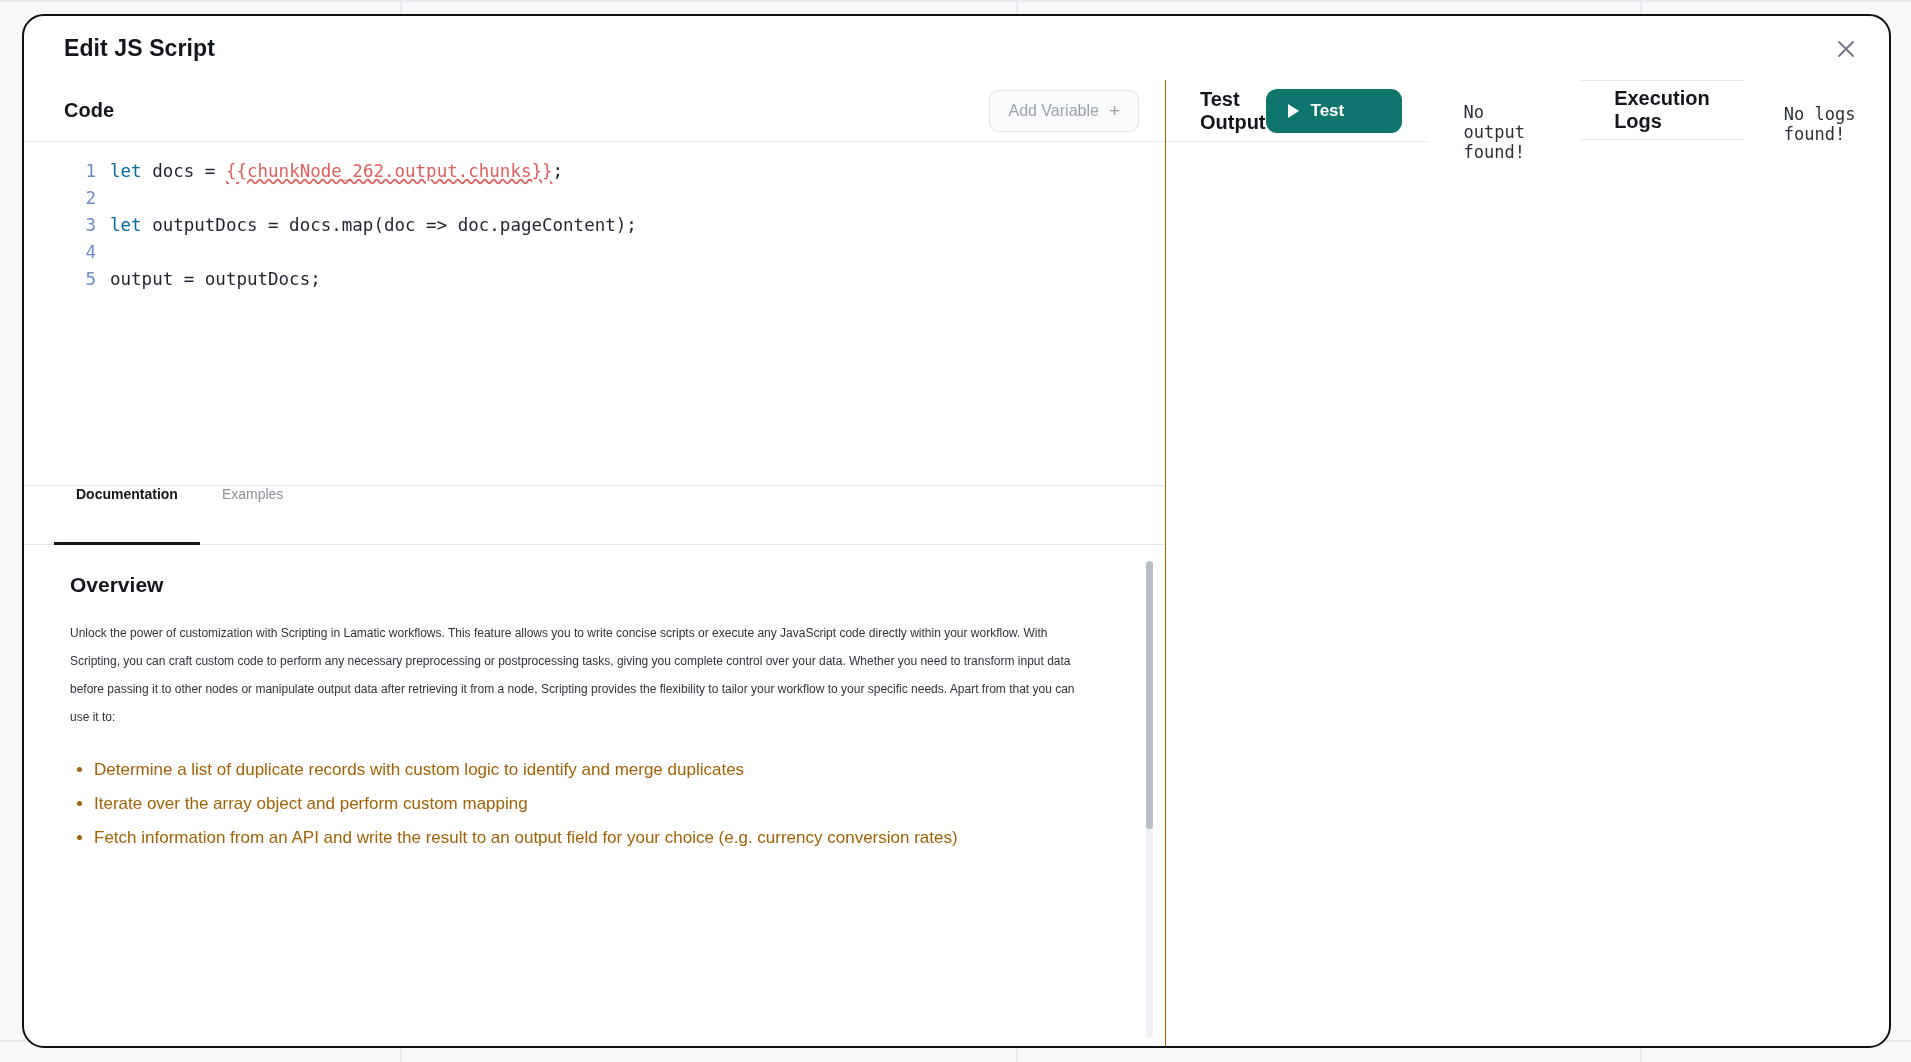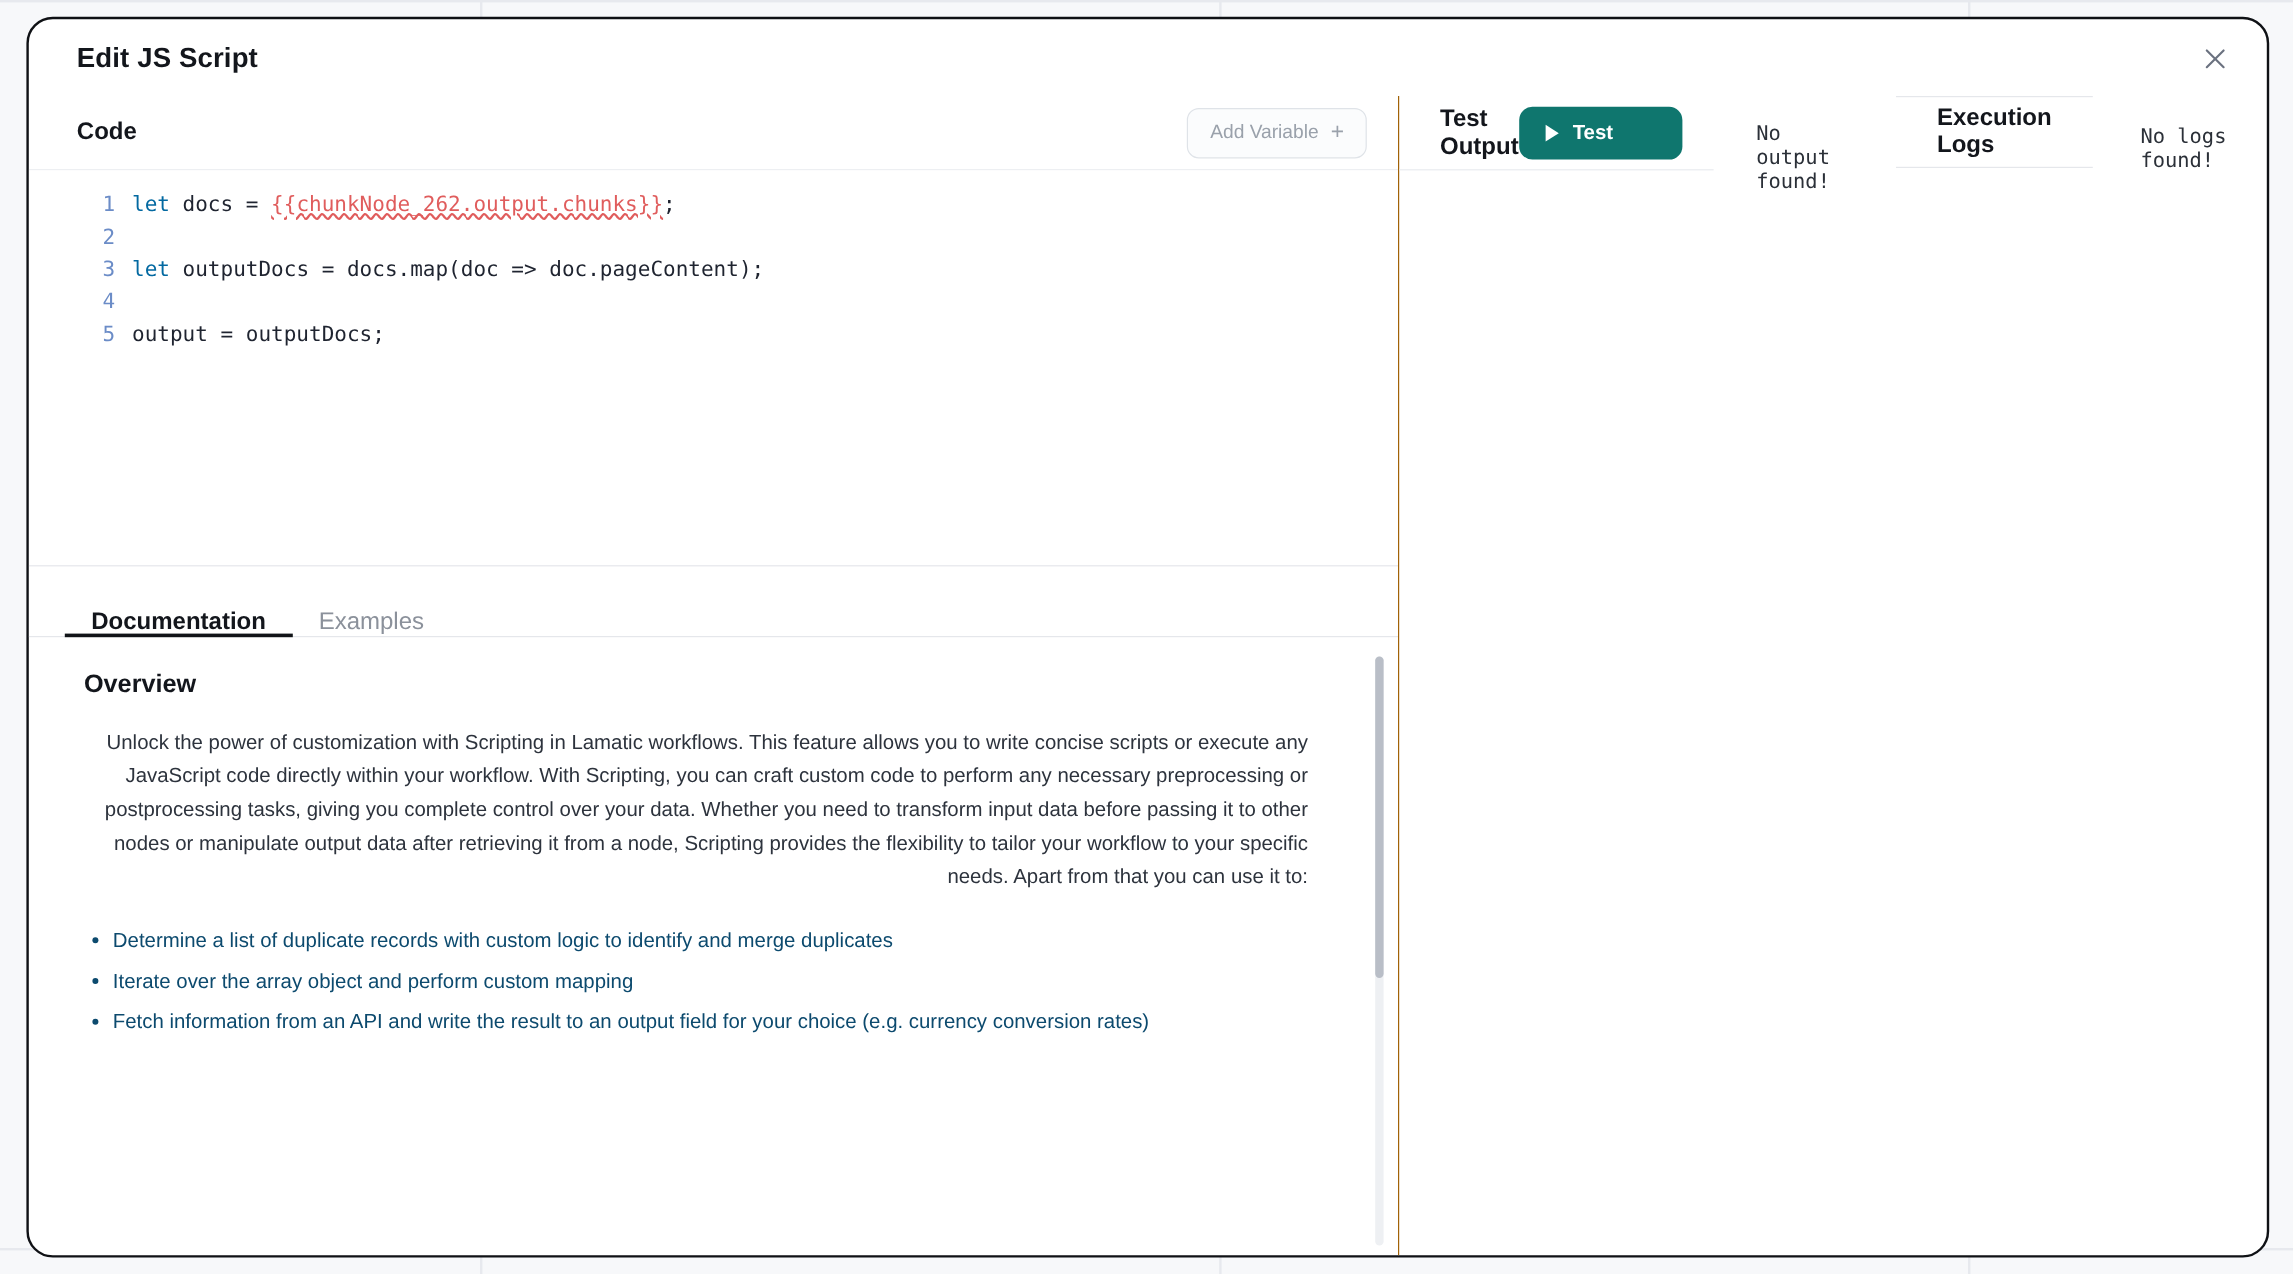--- a/index.html
+++ b/index.html
@@ -142,23 +142,23 @@
     flex: 0 0 60px;
     display: flex;
     align-items: stretch;
     padding: 0 0 0 30px;
     border-top: 1px solid #e5e7eb;
     border-bottom: 1px solid #e5e7eb;
     background: #fff;
   }
   .tab {
     display: flex;
-    align-items: flex-end;
+    align-items: flex-start;
     padding: 0 22px;
-    font-size: 20px;
+    font-size: 14px;
     color: #8b919b;
     cursor: pointer;
     position: relative;
   }
   .tab.active {
     color: #13161c;
     font-weight: bold;
   }
   .tab.active::after {
     content: "";
@@ -176,31 +176,30 @@
     padding: 28px 60px 0 46px;
   }
   .docs h3 {
     margin: 0 0 22px 0;
     font-size: 21px;
     font-weight: bold;
     color: #13161c;
   }
   .docs p {
     margin: 0 0 22px 0;
-    font-size: 17px;
+    font-size: 12px;
     line-height: 28px;
     color: #2d333d;
     max-width: 1020px;
-    text-align: right;
   }
   .docs ul { margin: 0; padding-left: 24px; }
   .docs li {
     font-size: 17px;
     line-height: 34px;
-    color: #0c4a6e;
+    color: #a16207;
     max-width: 1030px;
   }
   .docs-scrollbar {
     position: absolute;
     right: 12px; top: 16px;
     width: 7px; height: 268px;
     background: #b9bec7;
     border-radius: 4px;
   }
   .docs-scrolltrack {

